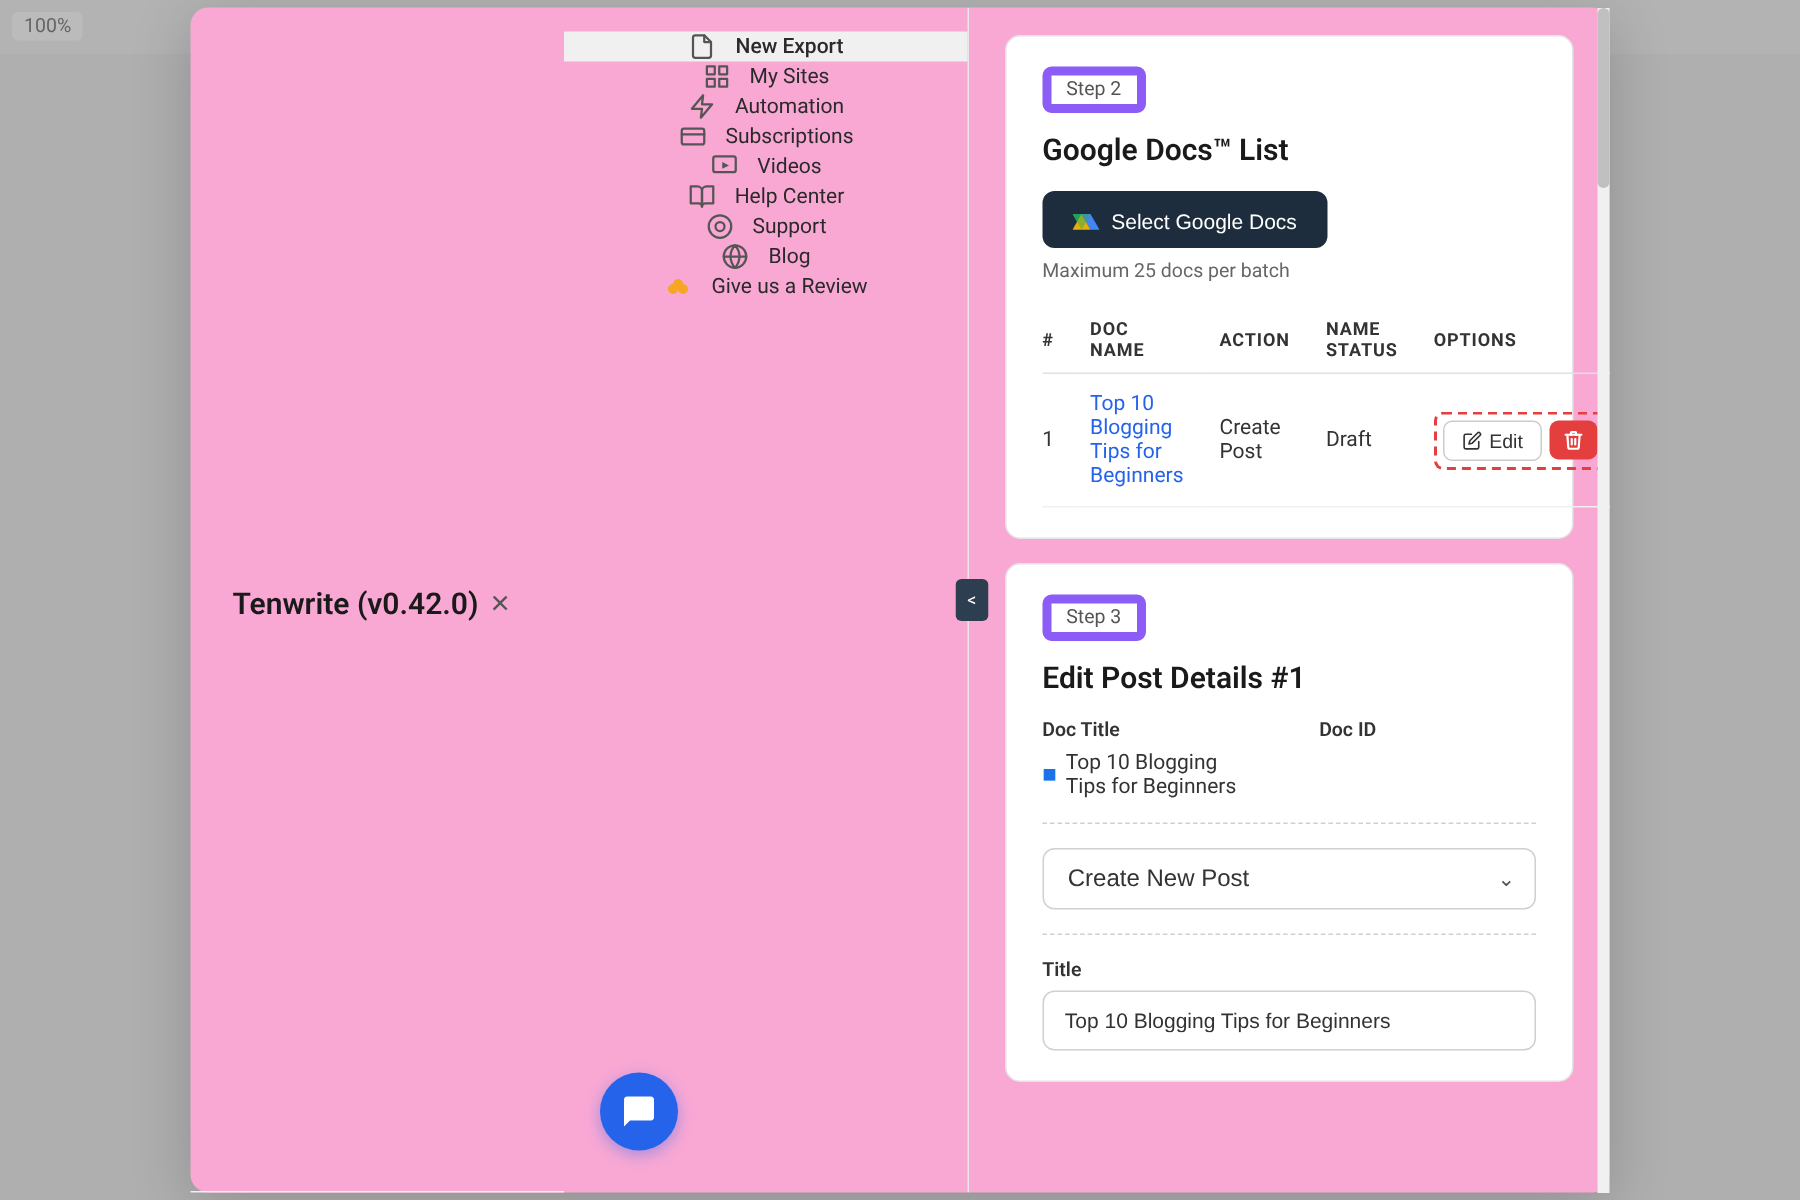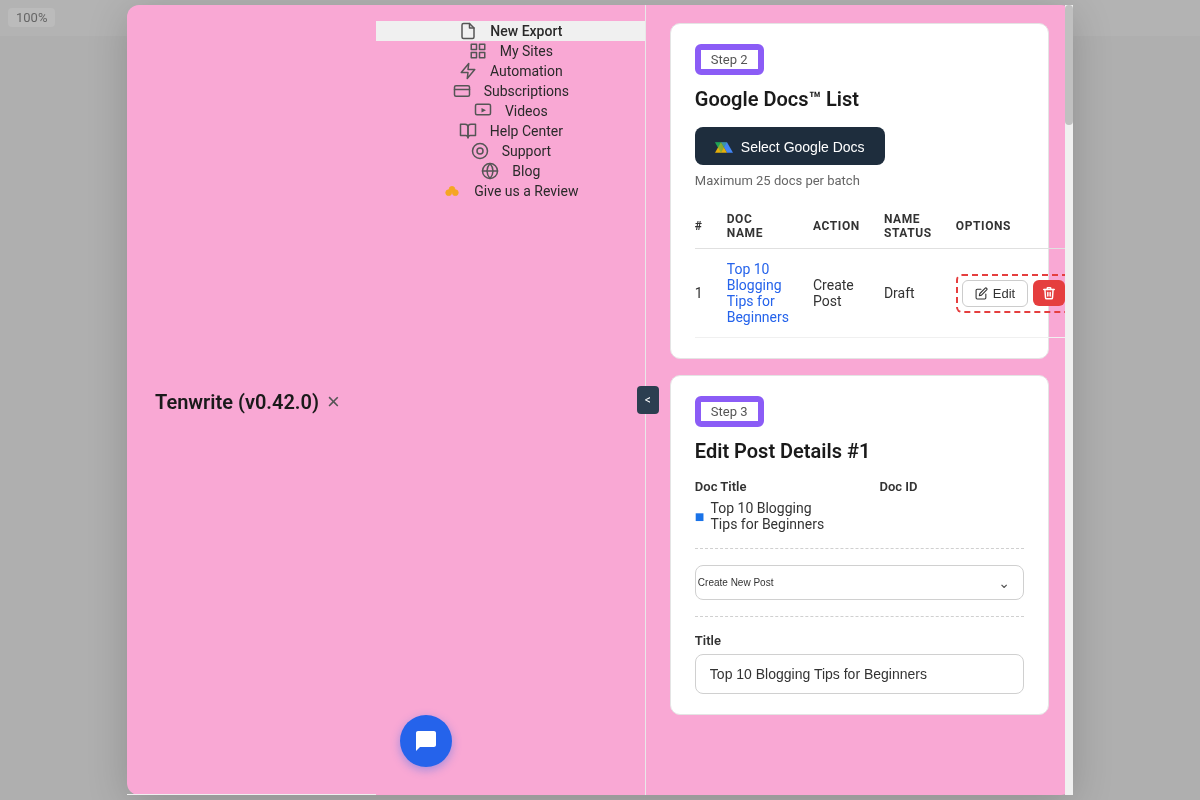--- a/index.html
+++ b/index.html
@@ -341,24 +341,24 @@
       margin: 16px 0;
     }
 
     .select-wrapper {
       position: relative;
       width: 100%;
     }
 
     .select-input {
       width: 100%;
-      padding: 11px 2px;
+      padding: 11px 16px;
       border: 1px solid #d0d0d0;
       border-radius: 8px;
-      font-size: 10px;
+      font-size: 16px;
       color: #333;
       appearance: none;
       background: #fff;
       cursor: pointer;
     }
     .select-chevron {
       position: absolute;
       right: 14px;
       top: 50%;
       transform: translateY(-50%);

